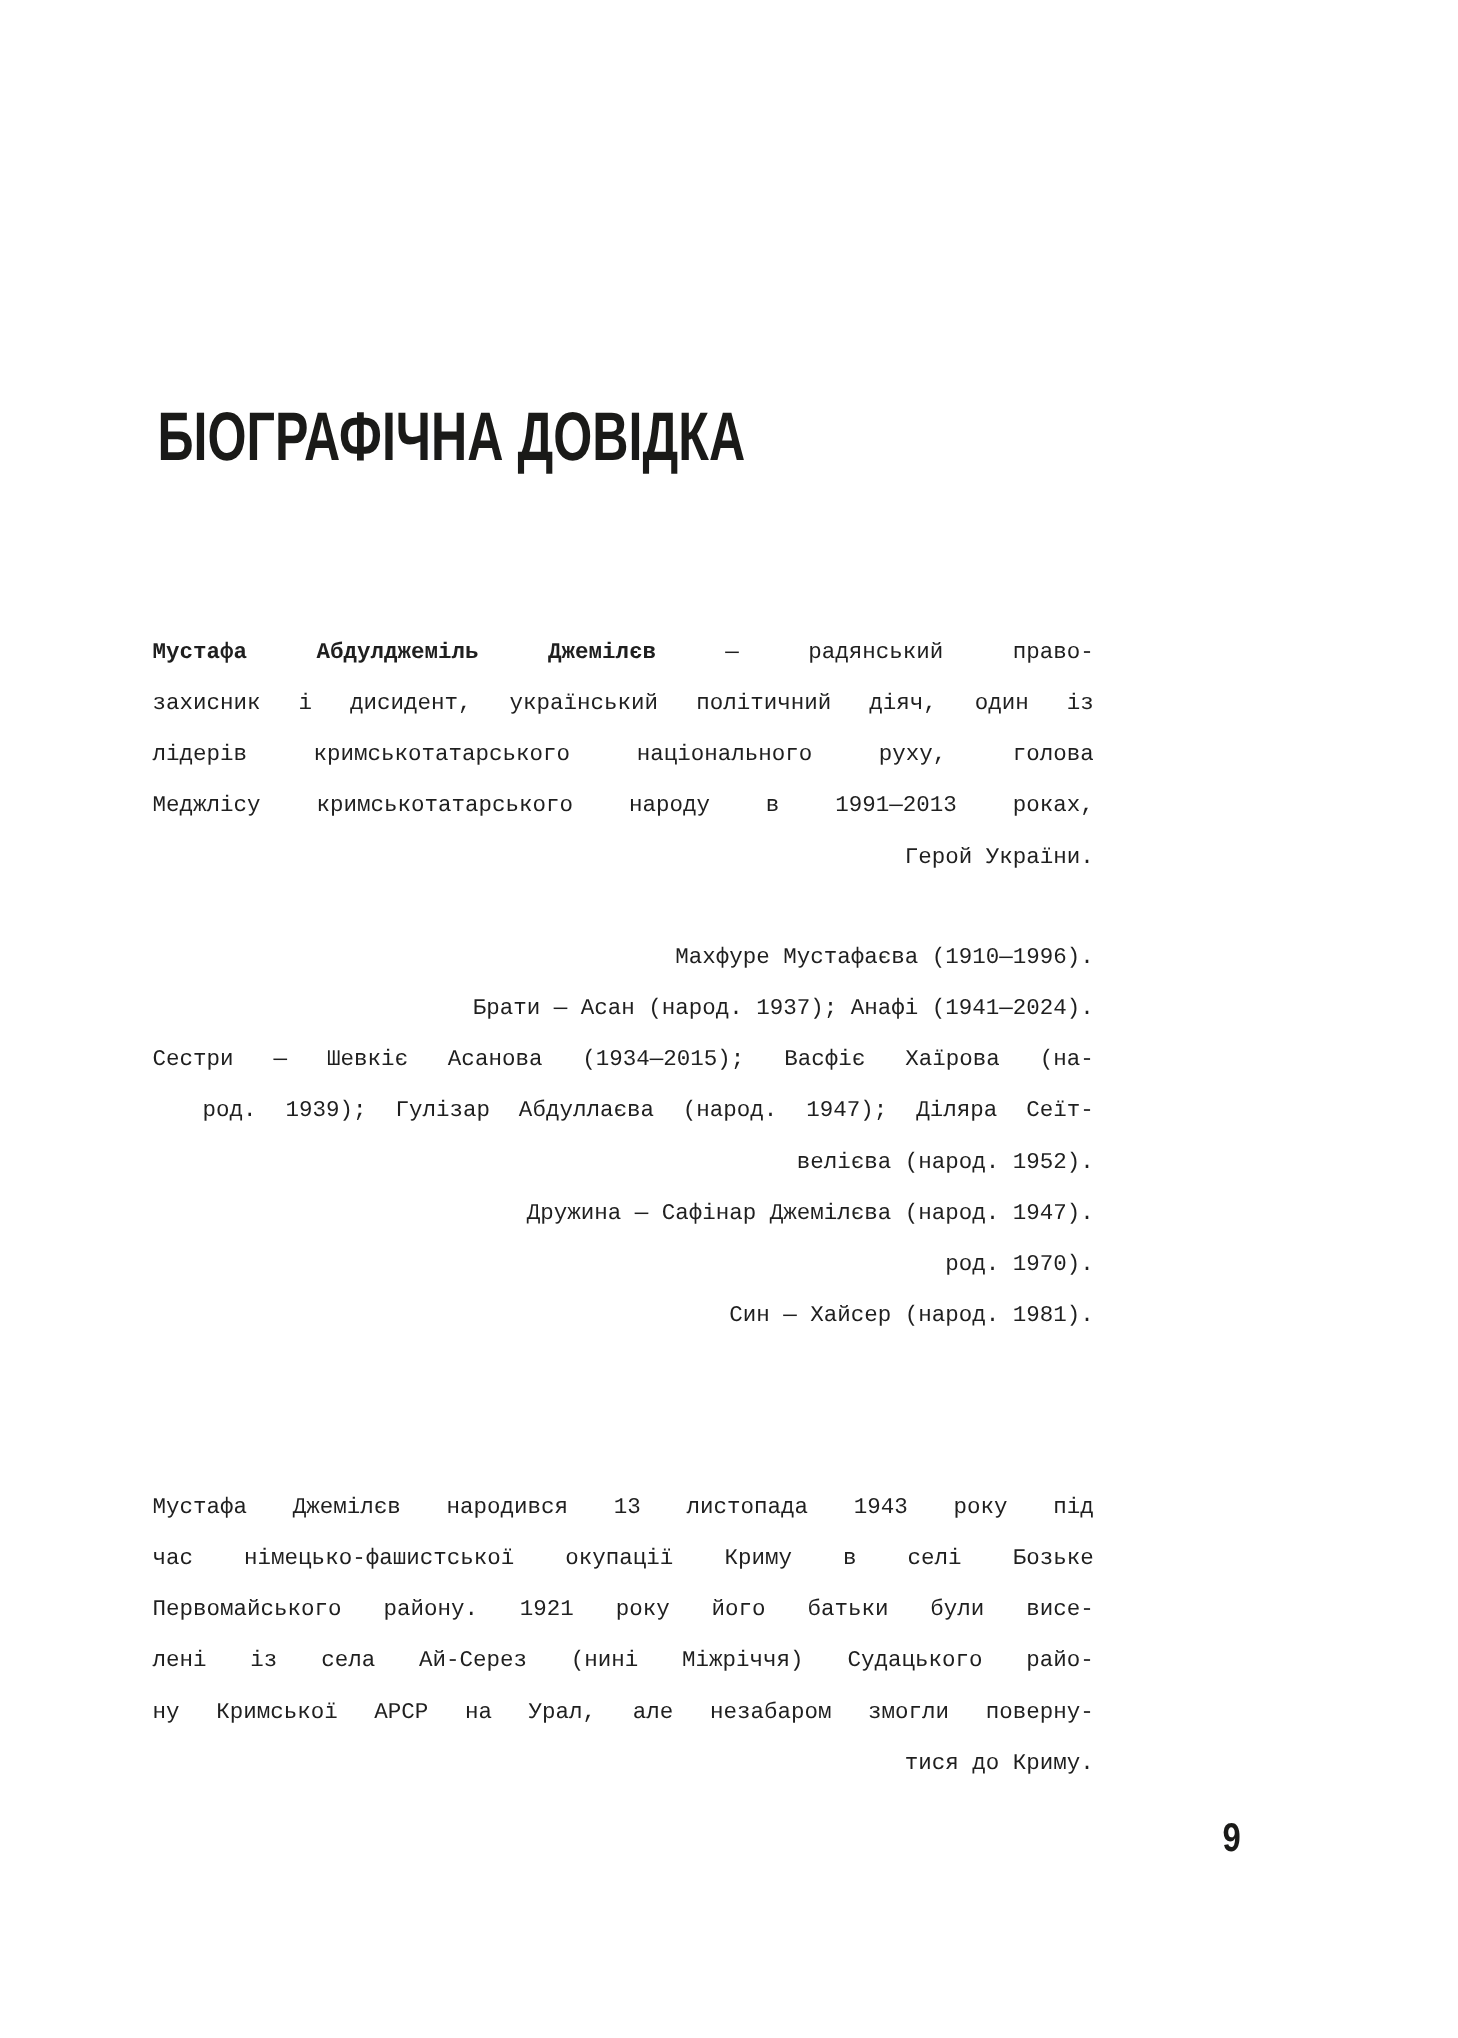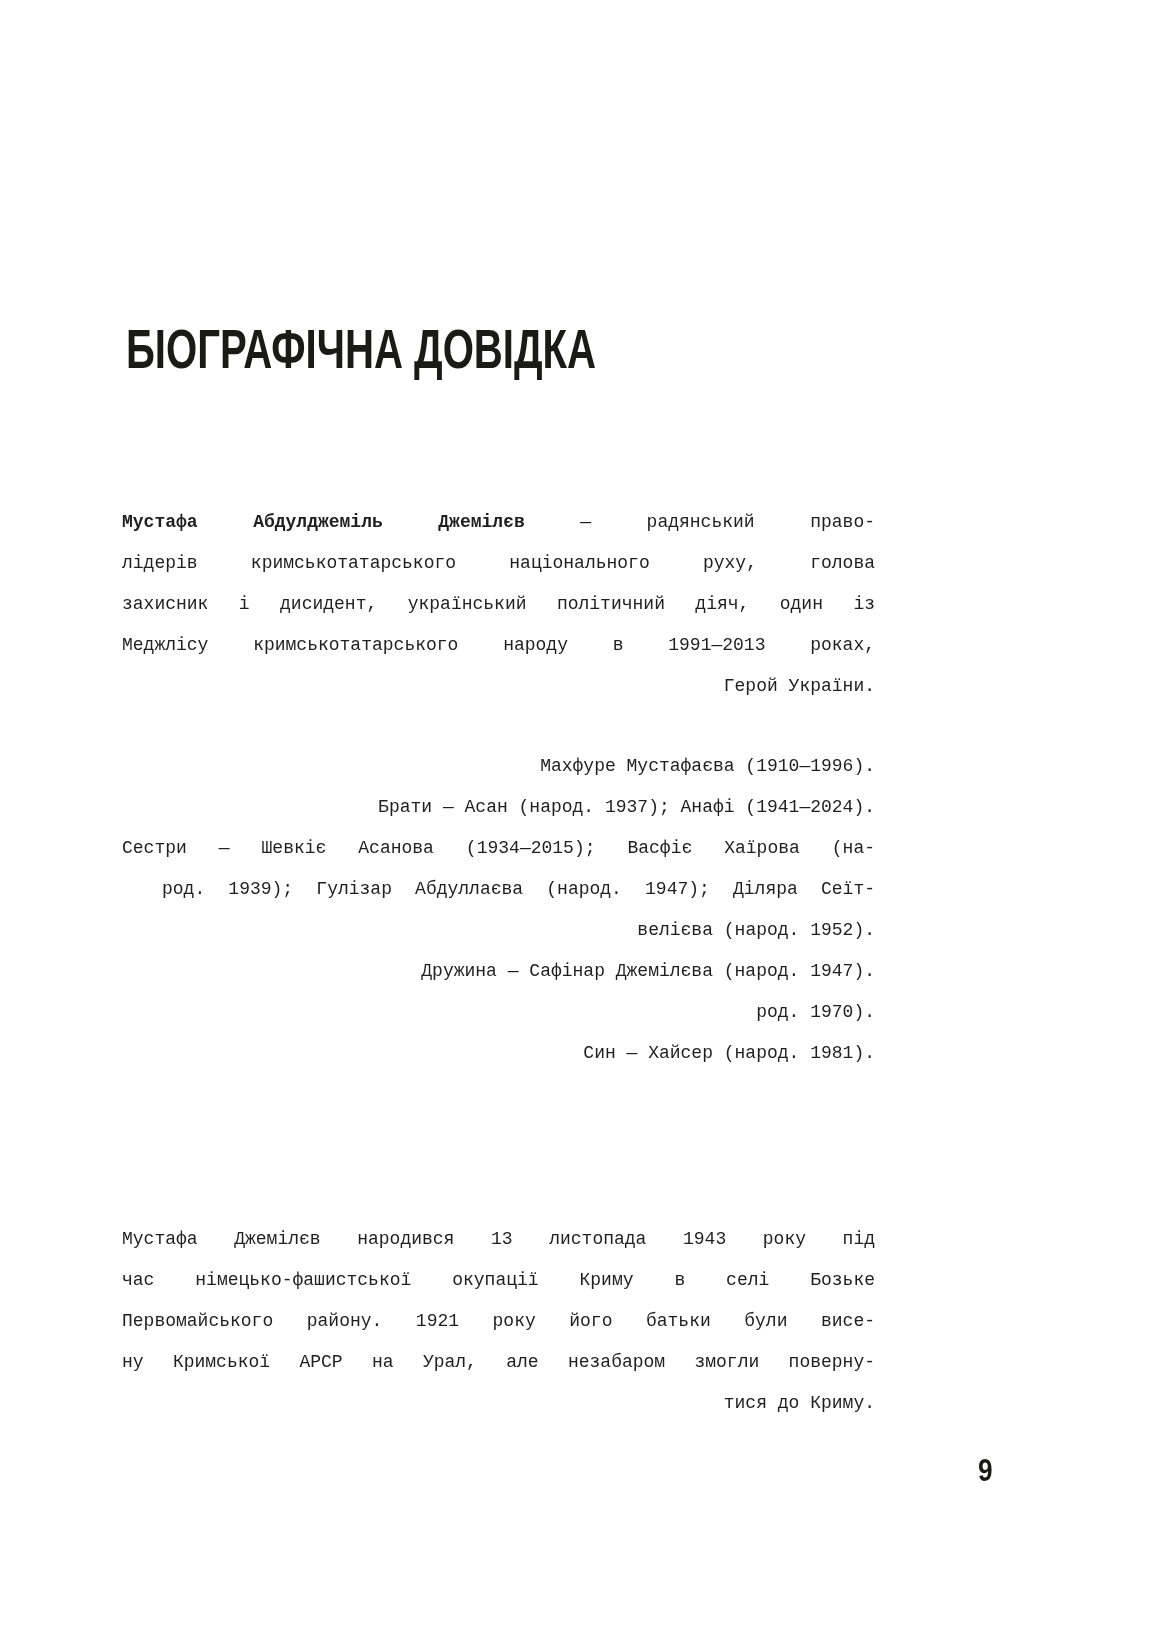--- a/index.html
+++ b/index.html
@@ -40,21 +40,21 @@
     position: absolute;
     left: 122px;
     width: 753px;
     font-size: 18px;
     line-height: 41px;
     letter-spacing: 0px;
     font-family: Liberation Mono, monospace;
   }
   .intro  { top: 502px; }
   .family { top: 746px; }
-  .birth  { top: 1219px; }
+  .birth  { top: 1186px; }
 
   .line {
     text-align: justify;
     text-align-last: justify;
   }
   .line.last {
     text-align: right;
     text-align-last: auto;
   }
   
@@ -79,22 +79,22 @@
 </head>
 <body>
 
 <div class="page">
 
   <h1 class="title"><span class="title-inner">БІОГРАФІЧНА ДОВІДКА</span></h1>
 
   <section class="textblock intro">
     <div class="line"><b>Мустафа Абдулджеміль Джемілєв</b><span> — радянський право-</span></div>
     <div>
+        <div class="line">захисник і дисидент, український політичний діяч, один із</div>
         <div class="line">лідерів кримськотатарського національного руху, голова</div>
-        <div class="line">захисник і дисидент, український політичний діяч, один із</div>
         <div class="line">Меджлісу кримськотатарського народу в 1991—2013 роках,</div>
         <div class="line last">Герой України.</div>
       </div>
   </section>
 
   <section class="textblock family">
       <div class="entry">
         <div class="line last">Махфуре Мустафаєва (1910—1996).</div>
       </div>
       <div class="entry">
@@ -113,19 +113,20 @@
       </div>
       <div class="entry">
         <div class="line last">Син — Хайсер (народ. 1981).</div>
       </div>
     </section>
 
   <section class="textblock birth">
       <div class="line">Мустафа Джемілєв народився 13 листопада 1943 року під</div>
       <div class="line">час німецько-фашистської окупації Криму в селі Бозьке</div>
       <div class="line">Первомайського району. 1921 року його батьки були висе-</div>
+      <div class="line">лені із села Ай-Серез (нині Міжріччя) Судацького райо-</div>
       <div class="line">ну Кримської АРСР на Урал, але незабаром змогли поверну-</div>
       <div class="line last">тися до Криму.</div>
     </section>
 
   <div class="pagenum">9</div>
 
 </div>
 
 </body></html>

